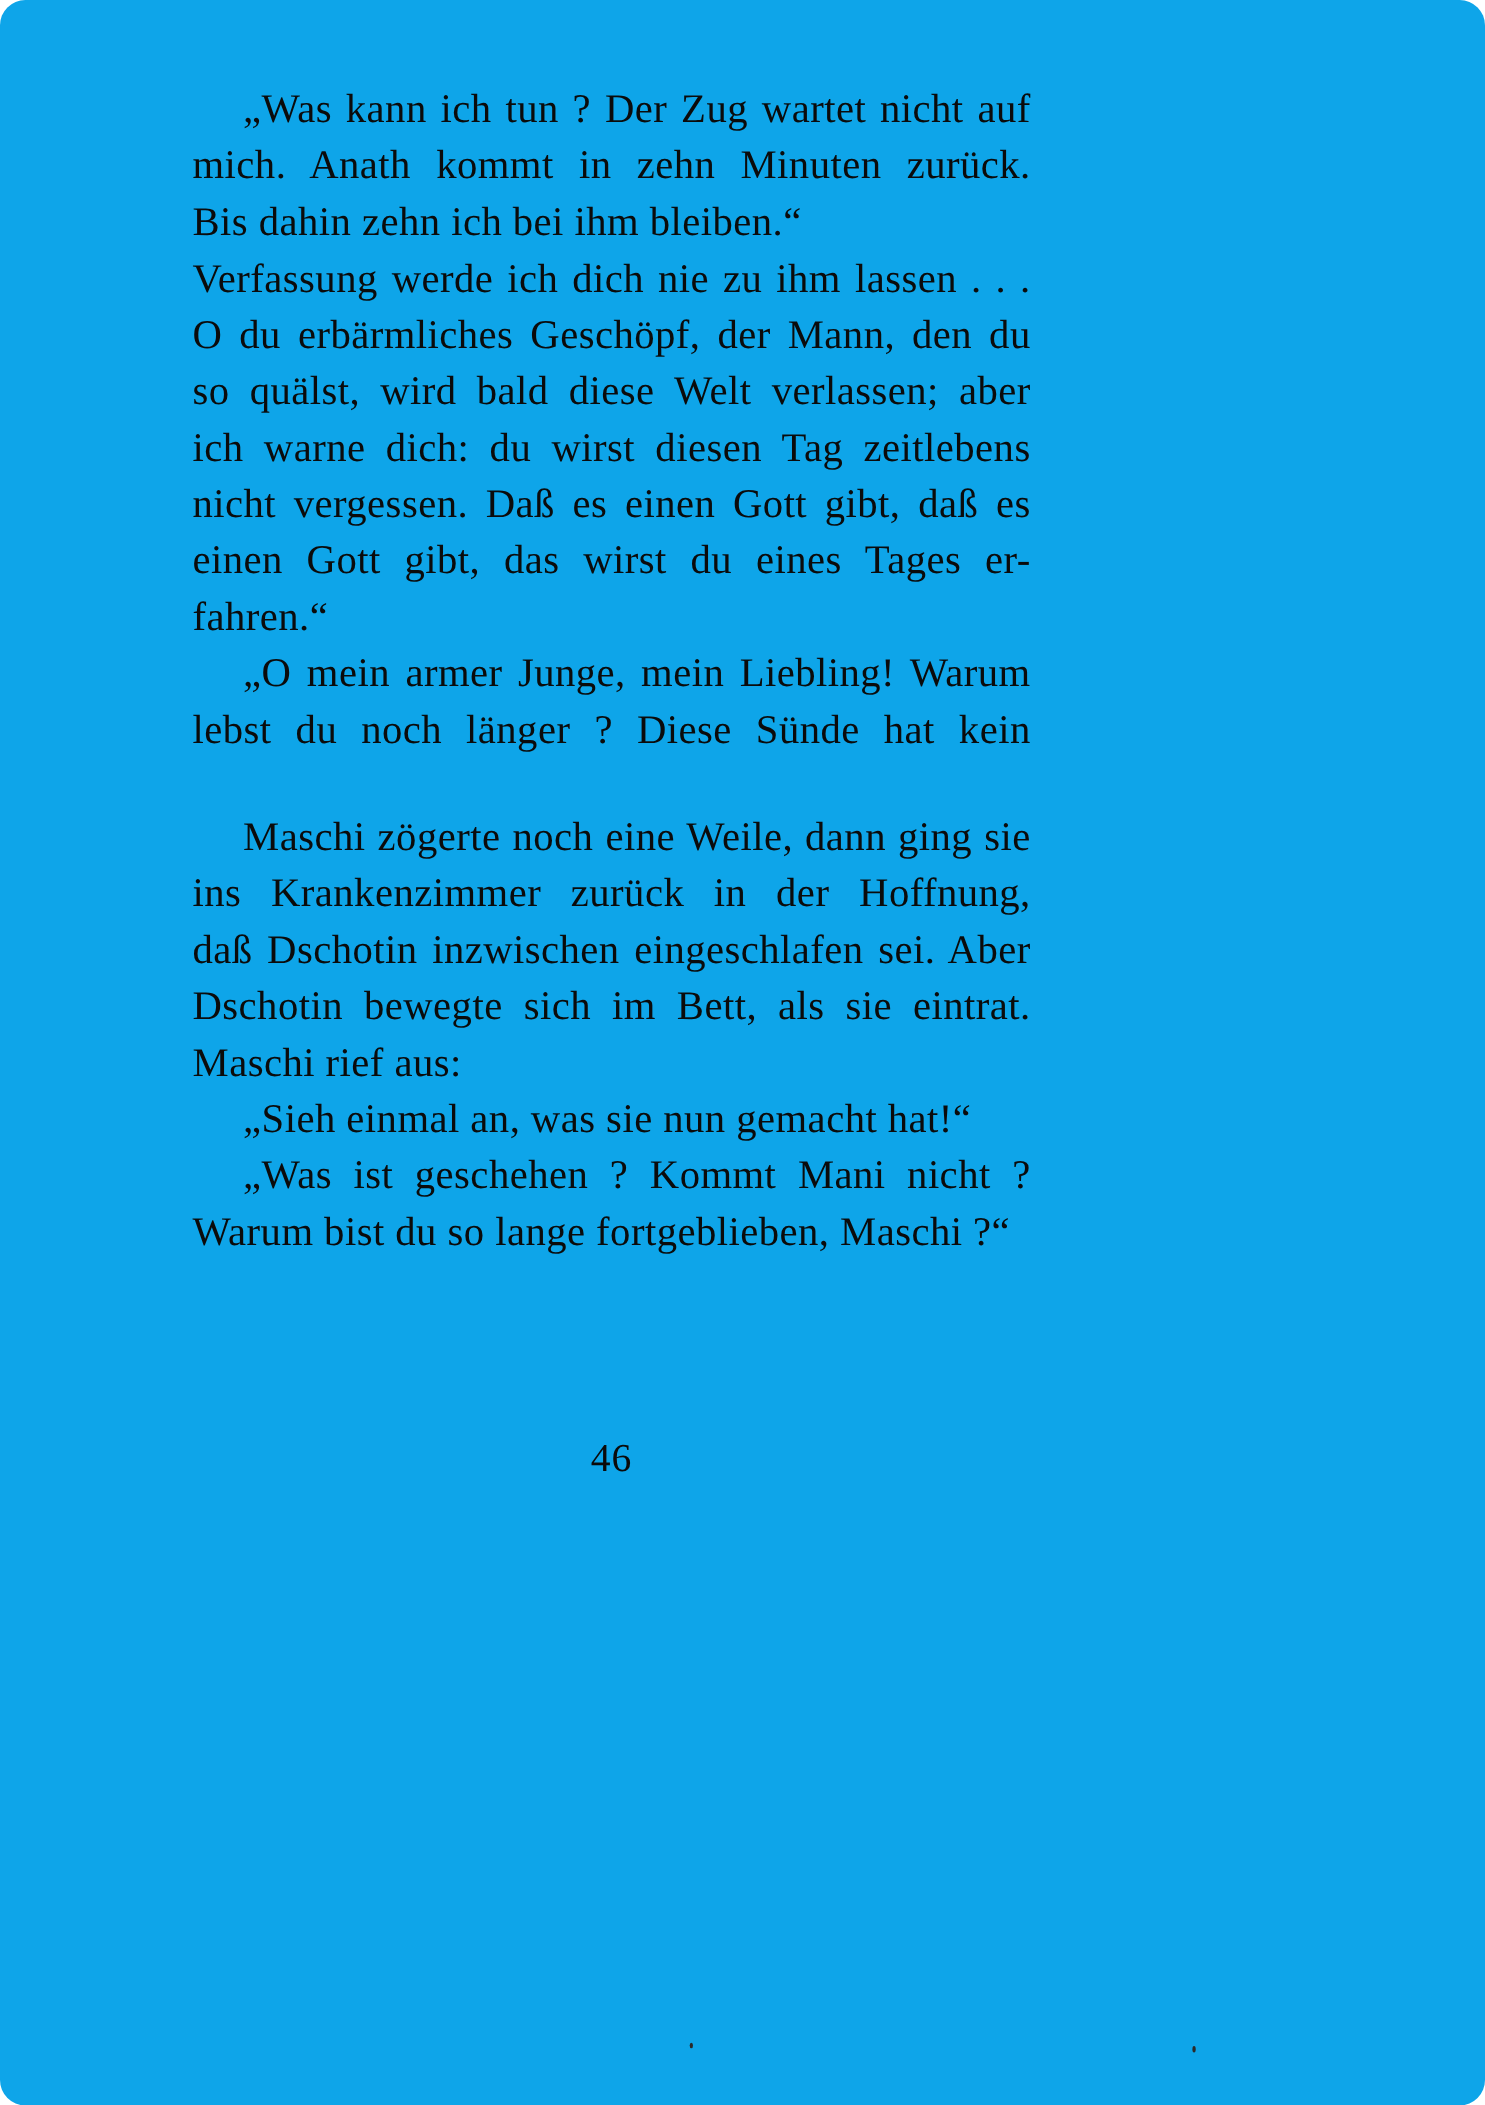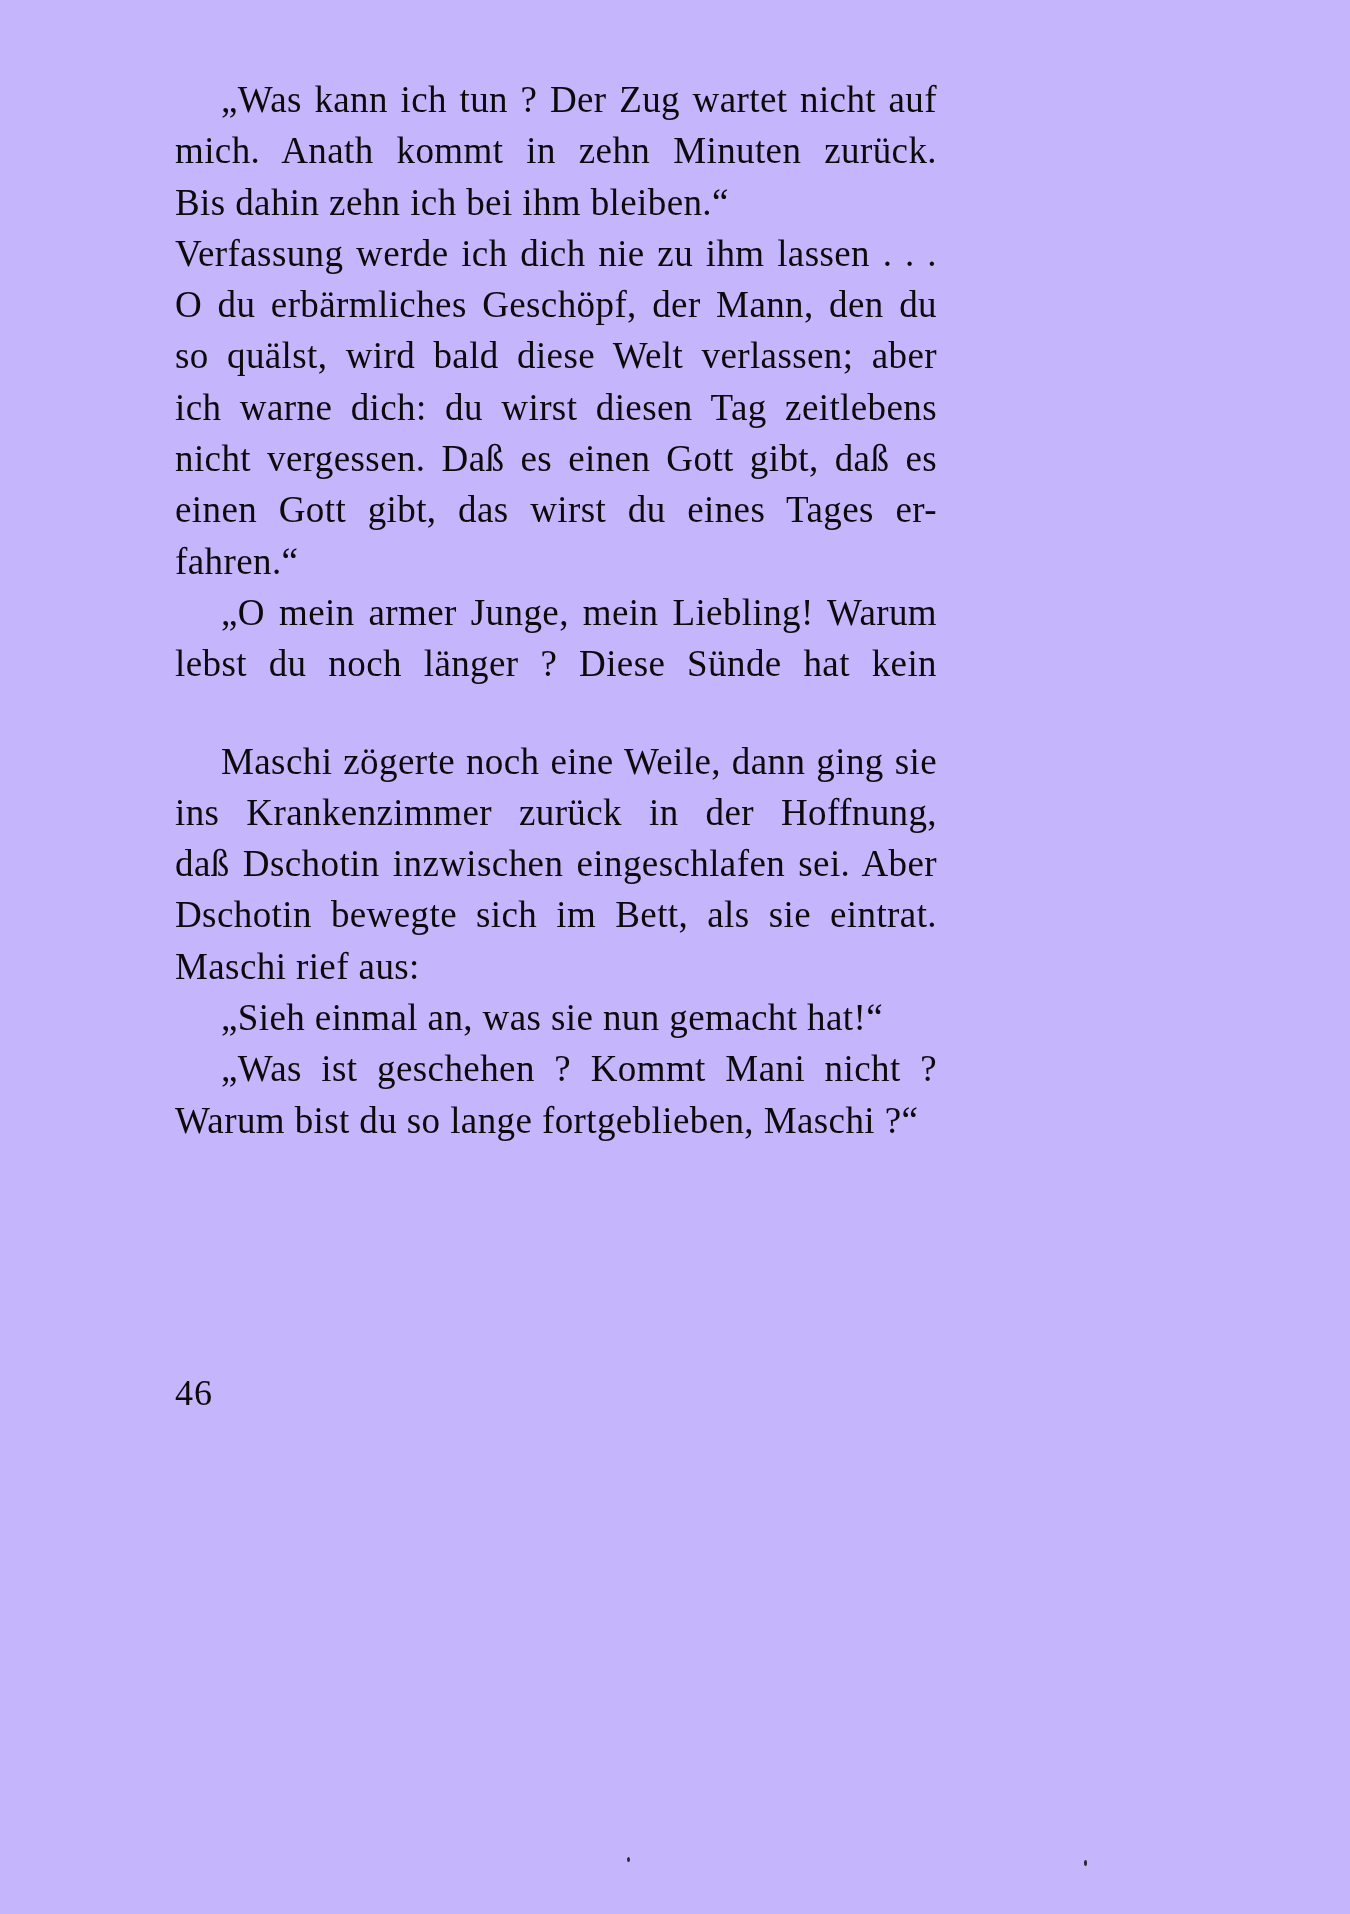--- a/index.html
+++ b/index.html
@@ -11,21 +11,22 @@
     width: 1350px;
     height: 1914px;
     position: relative;
     font-family: "Liberation Serif", "DejaVu Serif", serif;
     color: #0b0b0b;
     overflow: hidden;
   }
   .page {
     position: absolute;
     inset: 0;
-    background: #c4b5fd;
+    background: #0ea5e9;
+    border-radius: 23px;
   }
   .text-block {
     position: absolute;
     left: 175px;
     top: 74px;
     width: 762px;
   }
   .paragraph {
     margin: 0;
     padding: 0;
@@ -44,21 +45,22 @@
   .line.last {
     text-align-last: left;
   }
   .line.indent {
     text-indent: 46px;
   }
   .page-number {
     position: absolute;
     left: 175px;
     width: 762px;
-    top: 1372px;
+    top: 1304px;
+    text-align: center;
     font-size: 36px;
     letter-spacing: 1px;
   }
   
   .speck {
     position: absolute;
     background: #2a2a2a;
     border-radius: 50%;
   }
   .speck.s1 { left: 1084px; top: 1860px; width: 3px; height: 6px; }

